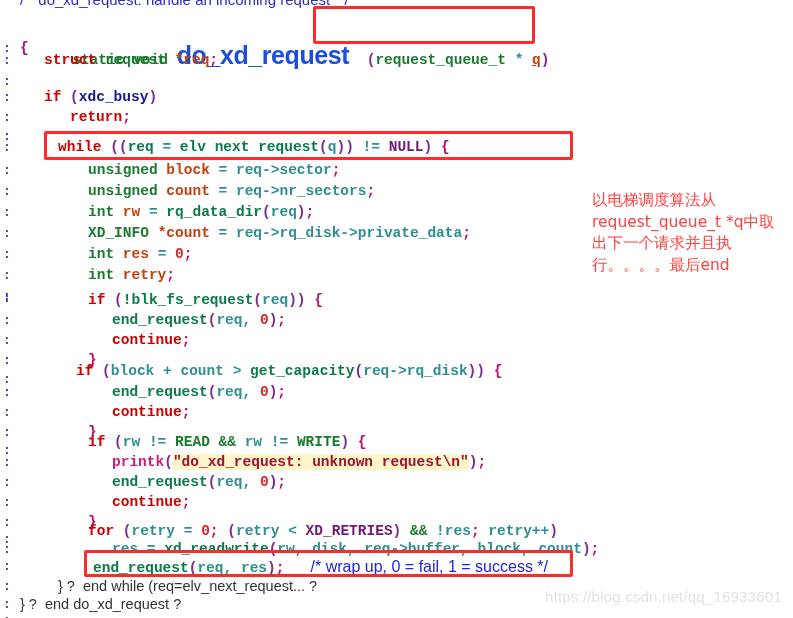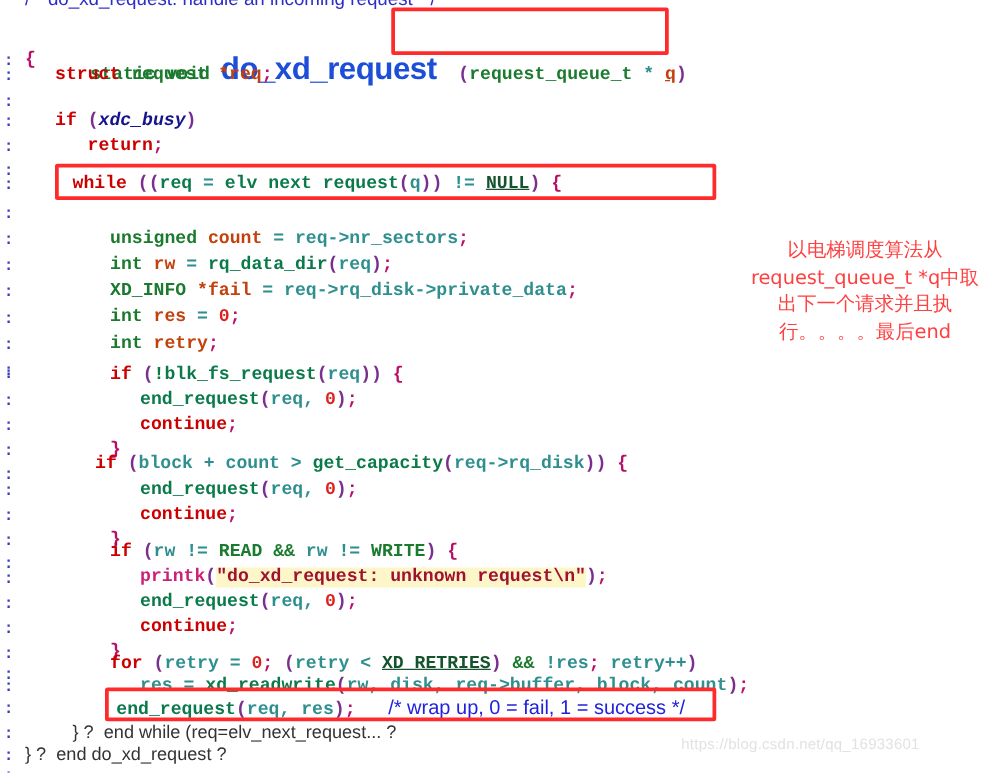--- a/index.html
+++ b/index.html
@@ -56,24 +56,24 @@
 
   
   .kw      { color: #cc0000; }         
   .kw2     { color: #b80f6a; }         
   .type    { color: #1a7a2e; }         
   .fn      { color: #0b7a4b; }         
   .var     { color: #c2410c; }         
   .plain   { color: #2f8f8f; }         
   .num     { color: #dd2222; }         
   .punct   { color: #7a2f8f; }         
-  .const   { color: #14532d; text-decoration: underline; }         
+  .const   { color: #701a75; }         
   .macro   { color: #1a7a2e; }         
   .str     { color: #a01030; background: #fdf6c9; }
-  .ital    { font-style: italic; color: #14148c; }
+  .ital    { color: #14148c; }
 
   
   .bigname {
     font-family: "Liberation Sans", sans-serif;
     font-size: 25px;
     font-weight: bold;
     color: #1d4ed8;
     letter-spacing: -0.4px;
   }
 
@@ -93,21 +93,20 @@
   #cn-note {
     position: absolute;
     left: 592px;
     top: 190px;
     width: 200px;
     color: #ff4040;
     font-family: "DejaVu Sans", sans-serif;
     font-size: 15.5px;
     line-height: 21.5px;
     font-weight: normal;
-    text-align: center;
   }
   #cn-note div { white-space: nowrap; }
 
   
   .bluecomment {
     font-family: "Liberation Sans", sans-serif;
     font-size: 16px;
     font-weight: normal;
     color: #2222dd;
   }
@@ -131,21 +130,21 @@
     white-space: pre;
   }
 
   
   #watermark {
     position: absolute;
     left: 545px;
     top: 588px;
     color: #e2e2e2;
     font-family: "Liberation Sans", sans-serif;
-    font-size: 12px;
+    font-size: 15px;
     letter-spacing: 0.2px;
     user-select: none;
   }
 </style>
 </head>
 <body>
 
 <div id="code-area">
 
   <div id="top-clip">/*  do_xd_request: handle an incoming request  */</div>
@@ -189,35 +188,36 @@
     <span class="gutter">:</span>
   </div>
 
   <div class="code-line" style="position:absolute; left:0; top:137px; width:793px;">
     <span class="gutter">:</span>
     <span class="code-text" style="left:58px;"><span class="kw">while</span> <span class="punct">((</span><span class="fn">req</span> <span class="plain">=</span> <span class="fn">elv next request</span><span class="punct">(</span><span class="plain">q</span><span class="punct">))</span> <span class="plain">!=</span> <span class="const">NULL</span><span class="punct">)</span> <span class="kw2">{</span></span>
   </div>
 
   <div class="code-line" style="position:absolute; left:0; top:160px; width:793px;">
     <span class="gutter">:</span>
+    <span class="code-text" style="left:88px;"><span class="type">unsigned</span> <span class="var">block</span> <span class="plain">=</span> <span class="plain">req-&gt;sector</span><span class="kw2">;</span></span>
   </div>
 
   <div class="code-line" style="position:absolute; left:0; top:181px; width:793px;">
     <span class="gutter">:</span>
     <span class="code-text" style="left:88px;"><span class="type">unsigned</span> <span class="var">count</span> <span class="plain">=</span> <span class="plain">req-&gt;nr_sectors</span><span class="kw2">;</span></span>
   </div>
 
   <div class="code-line" style="position:absolute; left:0; top:202px; width:793px;">
     <span class="gutter">:</span>
     <span class="code-text" style="left:88px;"><span class="type">int</span> <span class="var">rw</span> <span class="plain">=</span> <span class="fn">rq_data_dir</span><span class="punct">(</span><span class="plain">req</span><span class="punct">)</span><span class="kw2">;</span></span>
   </div>
 
   <div class="code-line" style="position:absolute; left:0; top:223px; width:793px;">
     <span class="gutter">:</span>
-    <span class="code-text" style="left:88px;"><span class="type">XD_INFO</span> <span class="var">*fail</span> <span class="plain">=</span> <span class="plain">req-&gt;rq_disk-&gt;private_data</span><span class="kw2">;</span></span>
+    <span class="code-text" style="left:88px;"><span class="type">XD_INFO</span> <span class="var">*count</span> <span class="plain">=</span> <span class="plain">req-&gt;rq_disk-&gt;private_data</span><span class="kw2">;</span></span>
   </div>
 
   <div class="code-line" style="position:absolute; left:0; top:244px; width:793px;">
     <span class="gutter">:</span>
     <span class="code-text" style="left:88px;"><span class="type">int</span> <span class="var">res</span> <span class="plain">=</span> <span class="num">0</span><span class="kw2">;</span></span>
   </div>
 
   <div class="code-line" style="position:absolute; left:0; top:265px; width:793px;">
     <span class="gutter">:</span>
     <span class="code-text" style="left:88px;"><span class="type">int</span> <span class="var">retry</span><span class="kw2">;</span></span>

